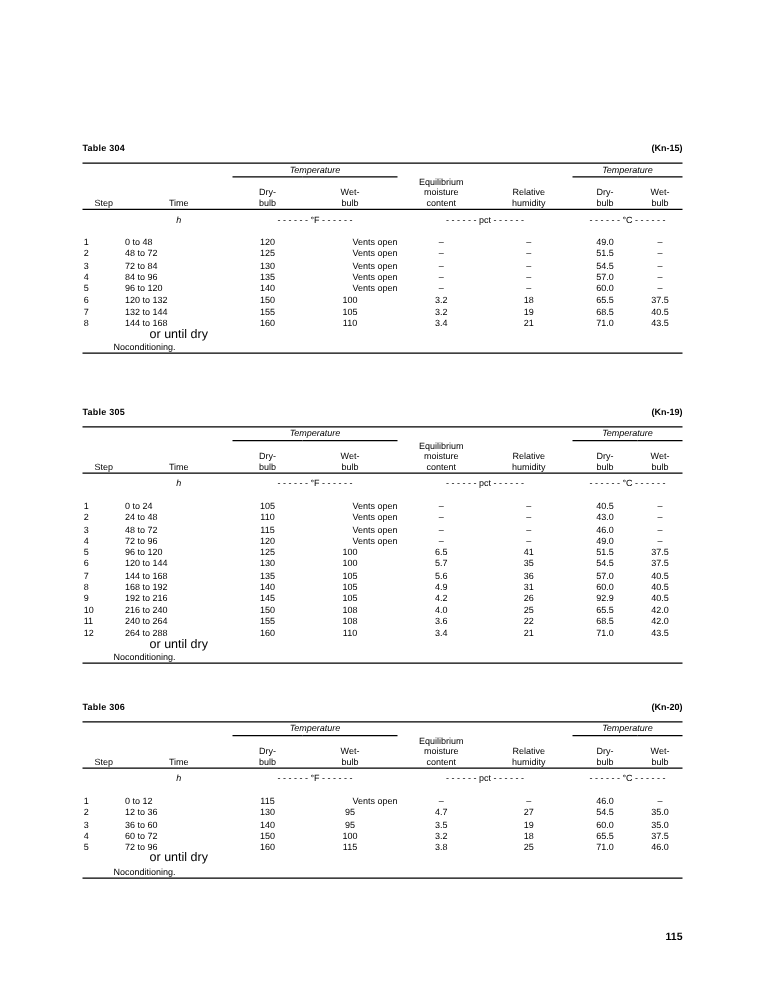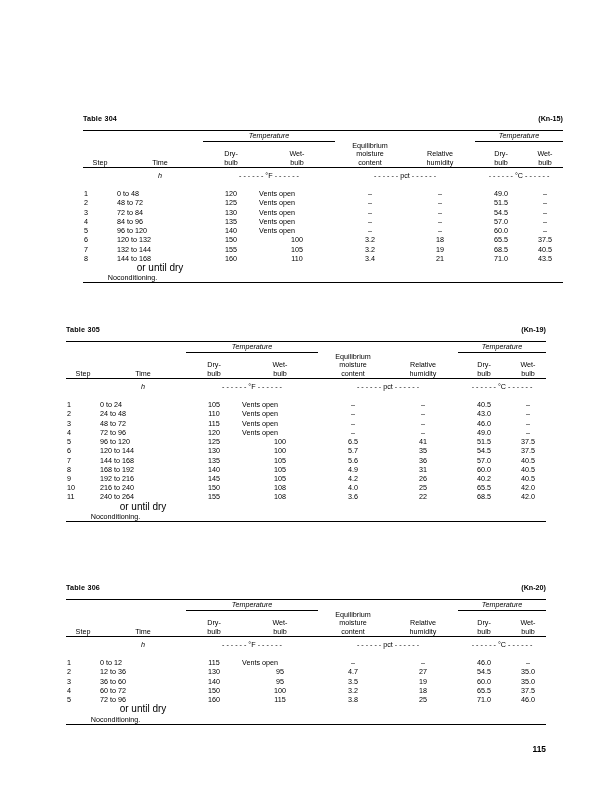--- a/index.html
+++ b/index.html
@@ -20,23 +20,23 @@
     width: 612px;
     height: 792px;
     box-sizing: border-box;
     padding: 0;
   }
   .table-block {
     position: absolute;
     left: 66px;
     width: 480px;
   }
-  .tbl-304 { top: 114px; margin-left: 17px; }
+  .tbl-304 { top: 114px; }
   .tbl-305 { top: 325px; }
-  .tbl-306 { top: 561px; margin-top: 22px; }
+  .tbl-306 { top: 561px; }
 
   .caption-row {
     position: relative;
     height: 14px;
   }
   .tbl-title {
     font-size: 7.2px;
     font-weight: bold;
     letter-spacing: 0.2px;
     position: absolute;
@@ -115,21 +115,21 @@
   }
   .units-row td.plain { font-style: normal; }
 
   .body-row td {
     font-size: 7.2px;
     line-height: 9.2px;
     text-align: center;
   }
   .body-row td.step { text-align: left; padding-left: 1px !important; }
   .body-row td.time { text-align: left; }
-  .body-row td.vents { text-align: left; }
+  .body-row td.vents { text-align: right; }
 
   .first-body-row td { padding-top: 5px !important; }
 
   .until-row td {
     font-size: 10px;
     line-height: 9.2px;
     text-align: center;
   }
   .note-row td {
     font-size: 7.2px;
@@ -454,21 +454,21 @@
             <td>60.0</td>
             <td class="dash">40.5</td>
           </tr>
           <tr class="body-row">
             <td class="step">9</td>
             <td class="time">192 to 216</td>
             <td>145</td>
             <td>105</td>
             <td class="dash">4.2</td>
             <td class="dash">26</td>
-            <td>40.2</td>
+            <td>92.9</td>
             <td class="dash">40.5</td>
           </tr>
           <tr class="body-row">
             <td class="step">10</td>
             <td class="time">216 to 240</td>
             <td>150</td>
             <td>108</td>
             <td class="dash">4.0</td>
             <td class="dash">25</td>
             <td>65.5</td>
@@ -476,20 +476,30 @@
           </tr>
           <tr class="body-row">
             <td class="step">11</td>
             <td class="time">240 to 264</td>
             <td>155</td>
             <td>108</td>
             <td class="dash">3.6</td>
             <td class="dash">22</td>
             <td>68.5</td>
             <td class="dash">42.0</td>
+          </tr>
+          <tr class="body-row">
+            <td class="step">12</td>
+            <td class="time">264 to 288</td>
+            <td>160</td>
+            <td>110</td>
+            <td class="dash">3.4</td>
+            <td class="dash">21</td>
+            <td>71.0</td>
+            <td class="dash">43.5</td>
           </tr>
           <tr class="until-row">
             <td></td>
             <td>or until  dry</td>
             <td></td>
             <td></td>
             <td></td>
             <td></td>
             <td></td>
             <td></td>

